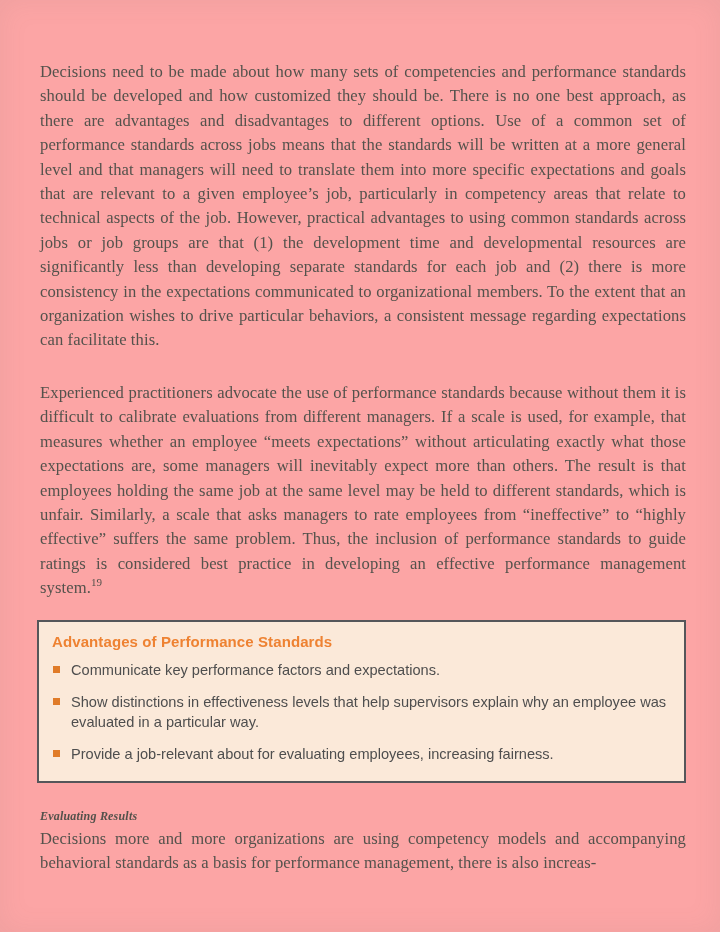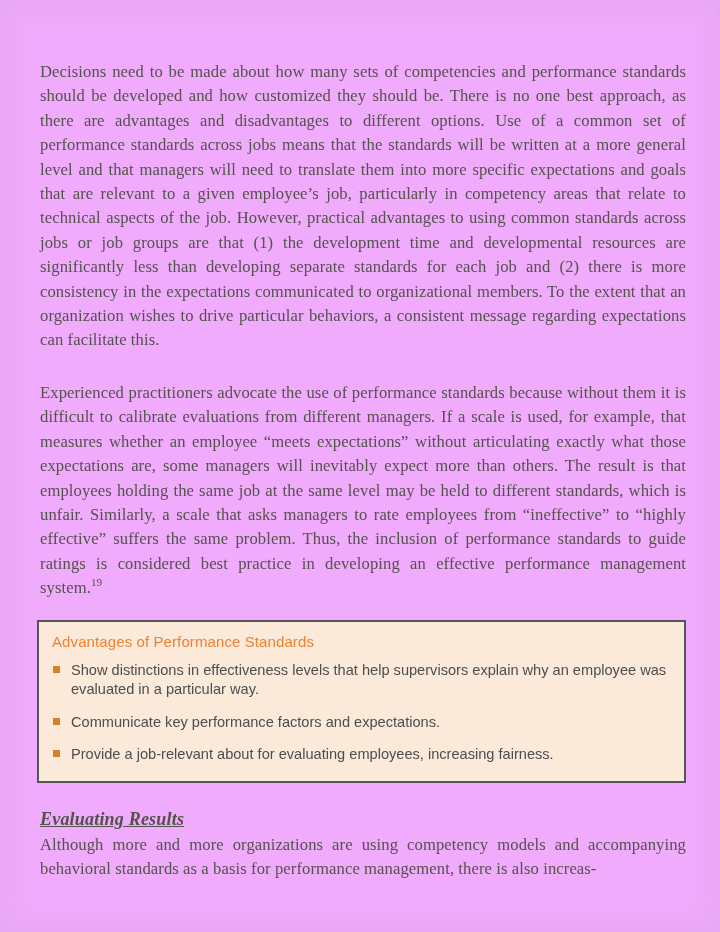--- a/index.html
+++ b/index.html
@@ -3,21 +3,21 @@
 <meta charset="utf-8">
 <style>
   html, body {
     margin: 0;
     padding: 0;
   }
   .page {
     position: relative;
     width: 720px;
     height: 932px;
-    background: #f0abfc;
+    background: #fca5a5;
     overflow: hidden;
     box-sizing: border-box;
     font-family: "Liberation Serif", "DejaVu Serif", serif;
   }
   .page::before {            
     content: "";
     position: absolute;
     inset: 0;
     pointer-events: none;
     box-shadow: inset 0 0 28px rgba(120,115,105,0.10);
@@ -50,21 +50,21 @@
     margin-left: -3px;
     width: 649px;
     box-sizing: border-box;
     background: #fbe9d9;
     border: 2px solid #55565a;
     padding: 11px 16px 3px 13px;
     font-family: "Liberation Sans", "DejaVu Sans", sans-serif;
   }
   .callout-title {
     font-size: 15px;
-    font-weight: normal;
+    font-weight: bold;
     color: #ee8232;
     letter-spacing: 0.1px;
     margin: 0 0 11px 0;
   }
   .callout-list {
     list-style: none;
     margin: 0;
     padding: 0;
   }
   .callout-item {
@@ -78,54 +78,53 @@
   .bullet-square {
     position: absolute;
     left: 1px;
     top: 5px;
     width: 7px;
     height: 7px;
     background: #e07b28;
   }
   .section-heading {
     margin: 26px 0 3px 0;
-    font-size: 18px;
+    font-size: 12px;
     font-weight: bold;
     font-style: italic;
     color: #53514b;
     letter-spacing: 0.2px;
-    text-decoration: underline;
   }
 </style>
 </head>
 <body>
 
 <div class="page">
   <div class="content">
 
     <p class="body-para">Decisions need to be made about how many sets of competencies and performance standards should be developed and how customized they should be. There is no one best approach, as there are advantages and disadvantages to different options. Use of a common set of performance standards across jobs means that the standards will be written at a more general level and that managers will need to translate them into more specific expectations and goals that are relevant to a given employee’s job, particularly in competency areas that relate to technical aspects of the job. However, practical advantages to using common standards across jobs or job groups are that (1) the development time and developmental resources are significantly less than developing separate standards for each job and (2) there is more consistency in the expectations communicated to organizational members. To the extent that an organization wishes to drive particular behaviors, a consistent message regarding expectations can facilitate this.</p>
 
     <p class="body-para para-gap"><span>Experienced practitioners advocate the use of performance standards because without them it is difficult to calibrate evaluations from different managers. If a scale is used, for example, that measures whether an employee “meets expectations” without articulating exactly what those expectations are, some managers will inevitably expect more than others. The result is that employees holding the same job at the same level may be held to different standards, which is unfair. Similarly, a scale that asks managers to rate employees from “ineffective” to “highly effective” suffers the same problem. Thus, the inclusion of performance standards to guide ratings is considered best practice in developing an effective performance management system.</span><sup class="footnote-ref">19</sup></p>
 
     <div class="callout-box">
       <p class="callout-title">Advantages of Performance Standards</p>
       <ul class="callout-list">
         <li class="callout-item">
           <span class="bullet-square"></span>
-          <span>Show distinctions in effectiveness levels that help supervisors explain why an employee was evaluated in a particular way.</span>
+          <span>Communicate key performance factors and expectations.</span>
         </li>
         <li class="callout-item">
           <span class="bullet-square"></span>
-          <span>Communicate key performance factors and expectations.</span>
+          <span>Show distinctions in effectiveness levels that help supervisors explain why an employee was evaluated in a particular way.</span>
         </li>
         <li class="callout-item">
           <span class="bullet-square"></span>
           <span>Provide a job-relevant about for evaluating employees, increasing fairness.</span>
         </li>
       </ul>
     </div>
 
     <p class="section-heading">Evaluating Results</p>
 
-    <p class="body-para">Although more and more organizations are using competency models and accompanying behavioral standards as a basis for performance management, there is also increas-</p>
+    <p class="body-para">Decisions more and more organizations are using competency models and accompanying behavioral standards as a basis for performance management, there is also increas-</p>
 
   </div>
 </div>
 
 </body></html>

